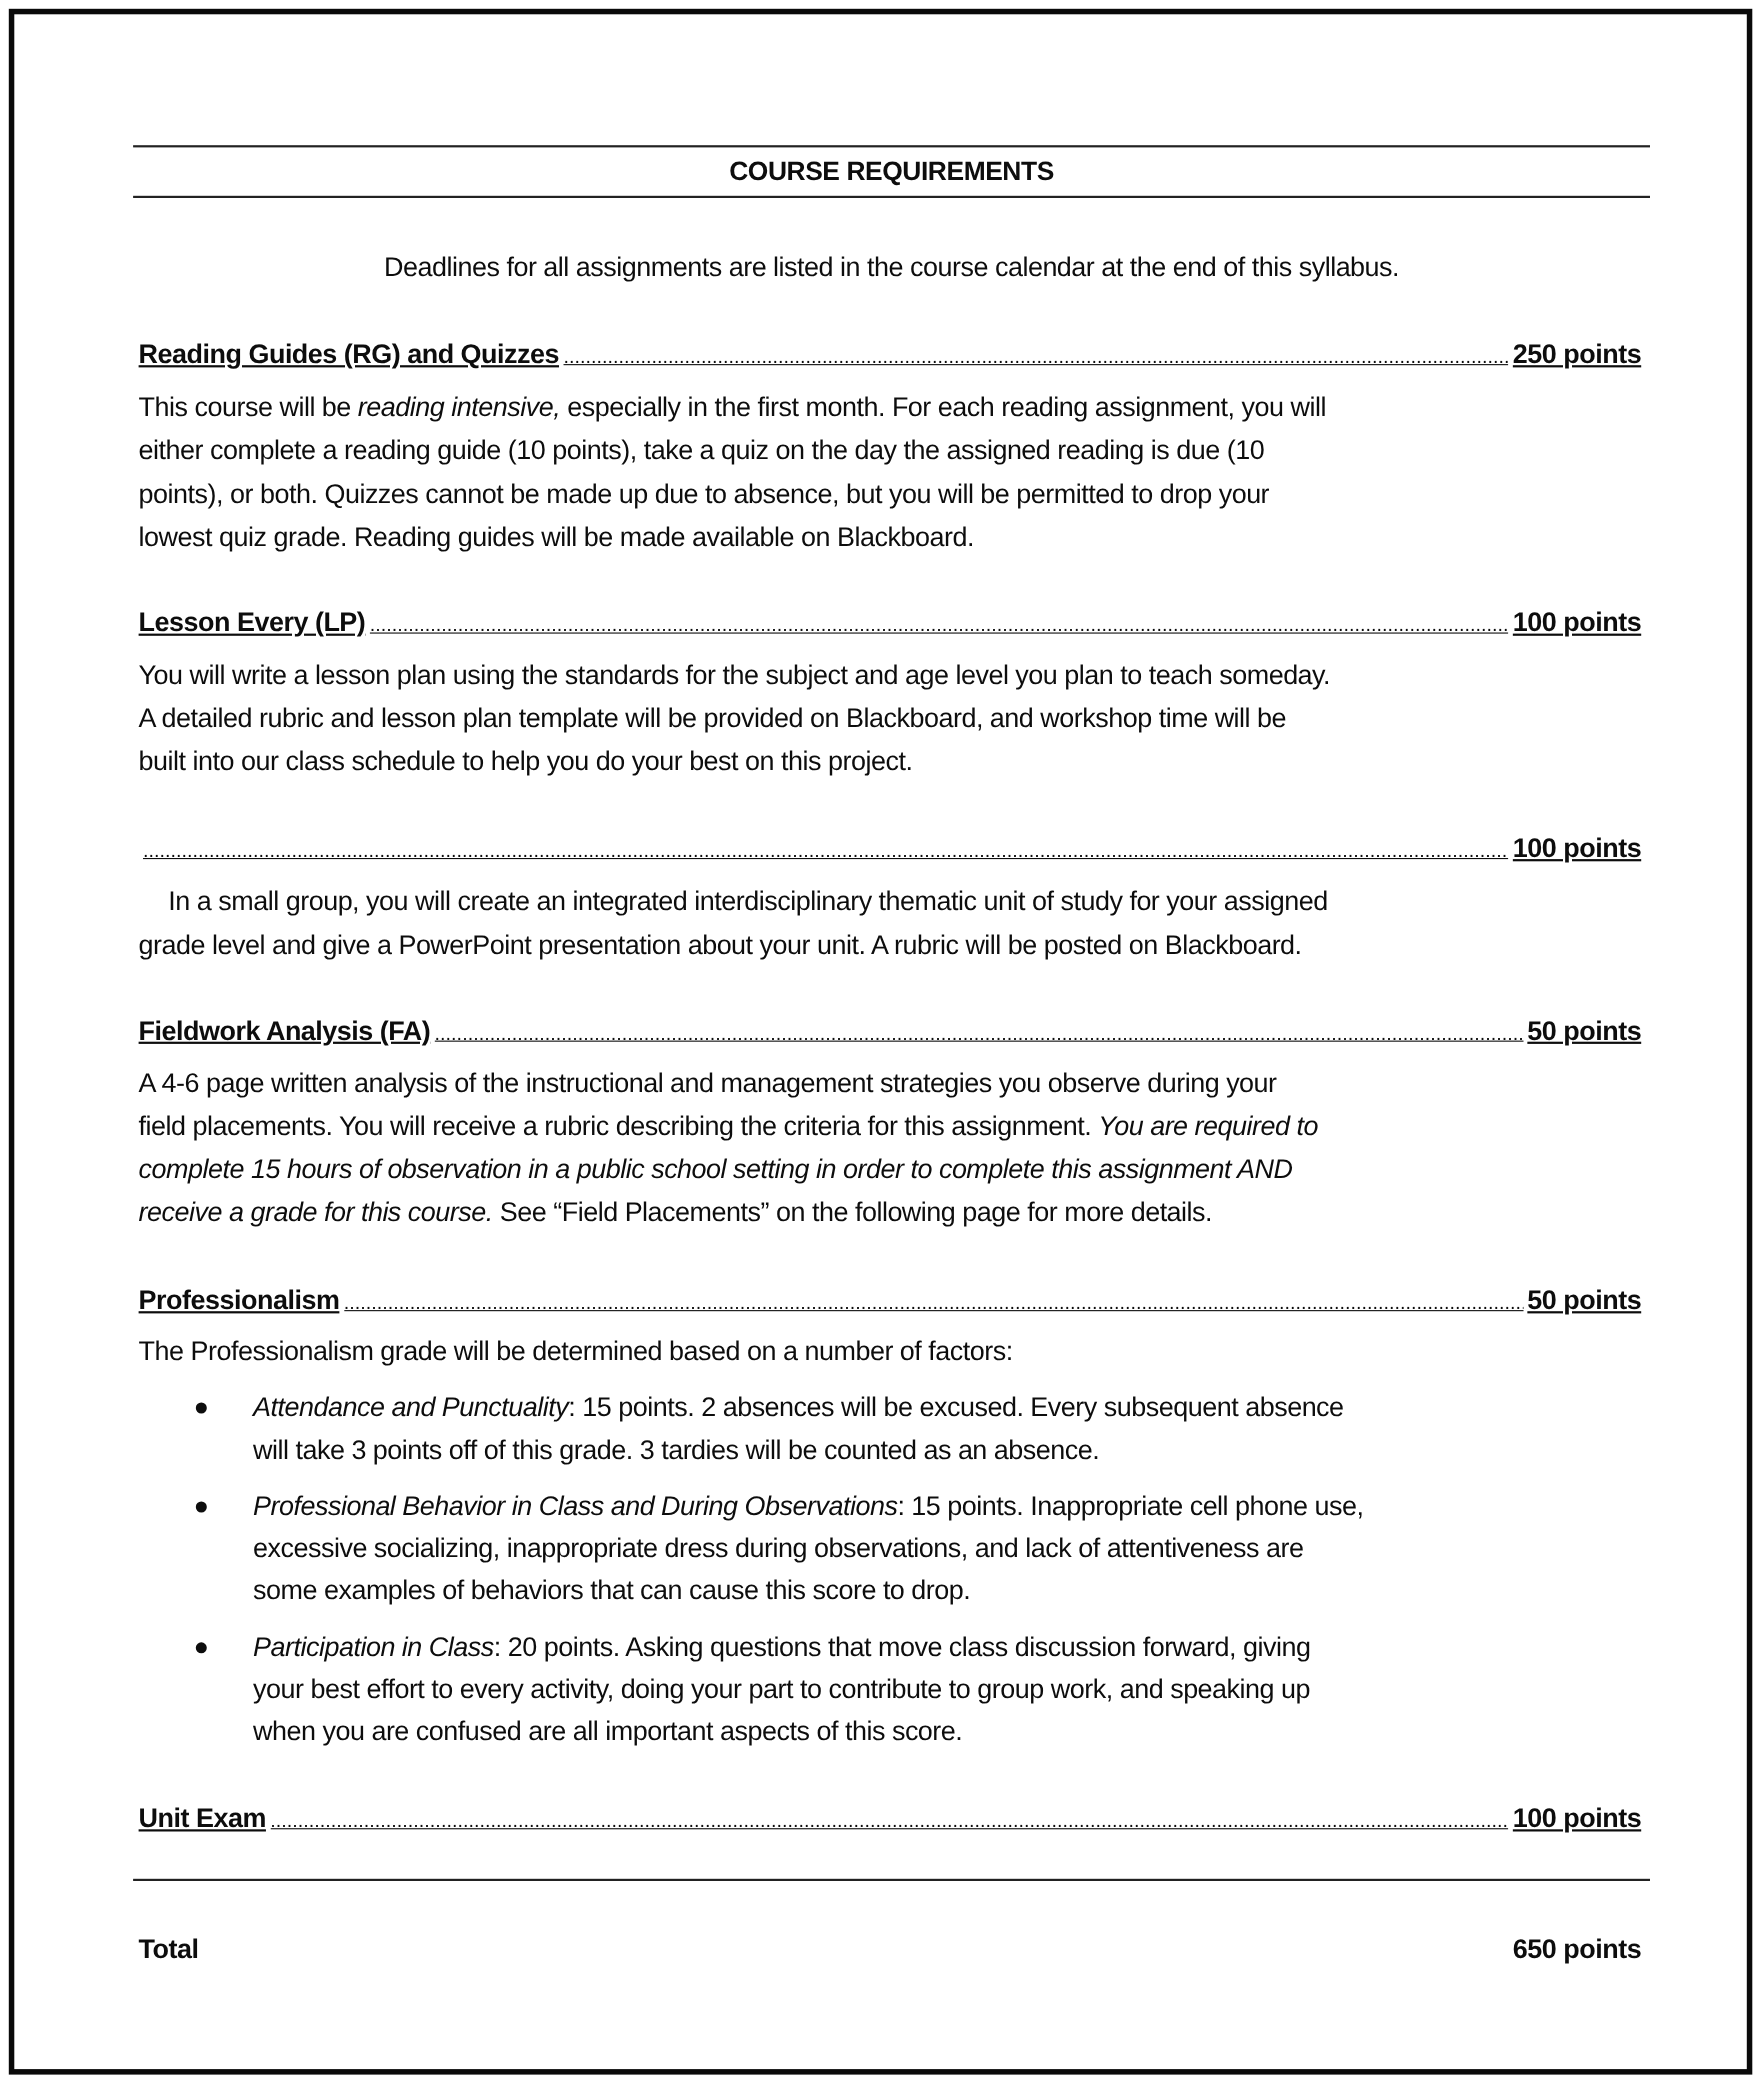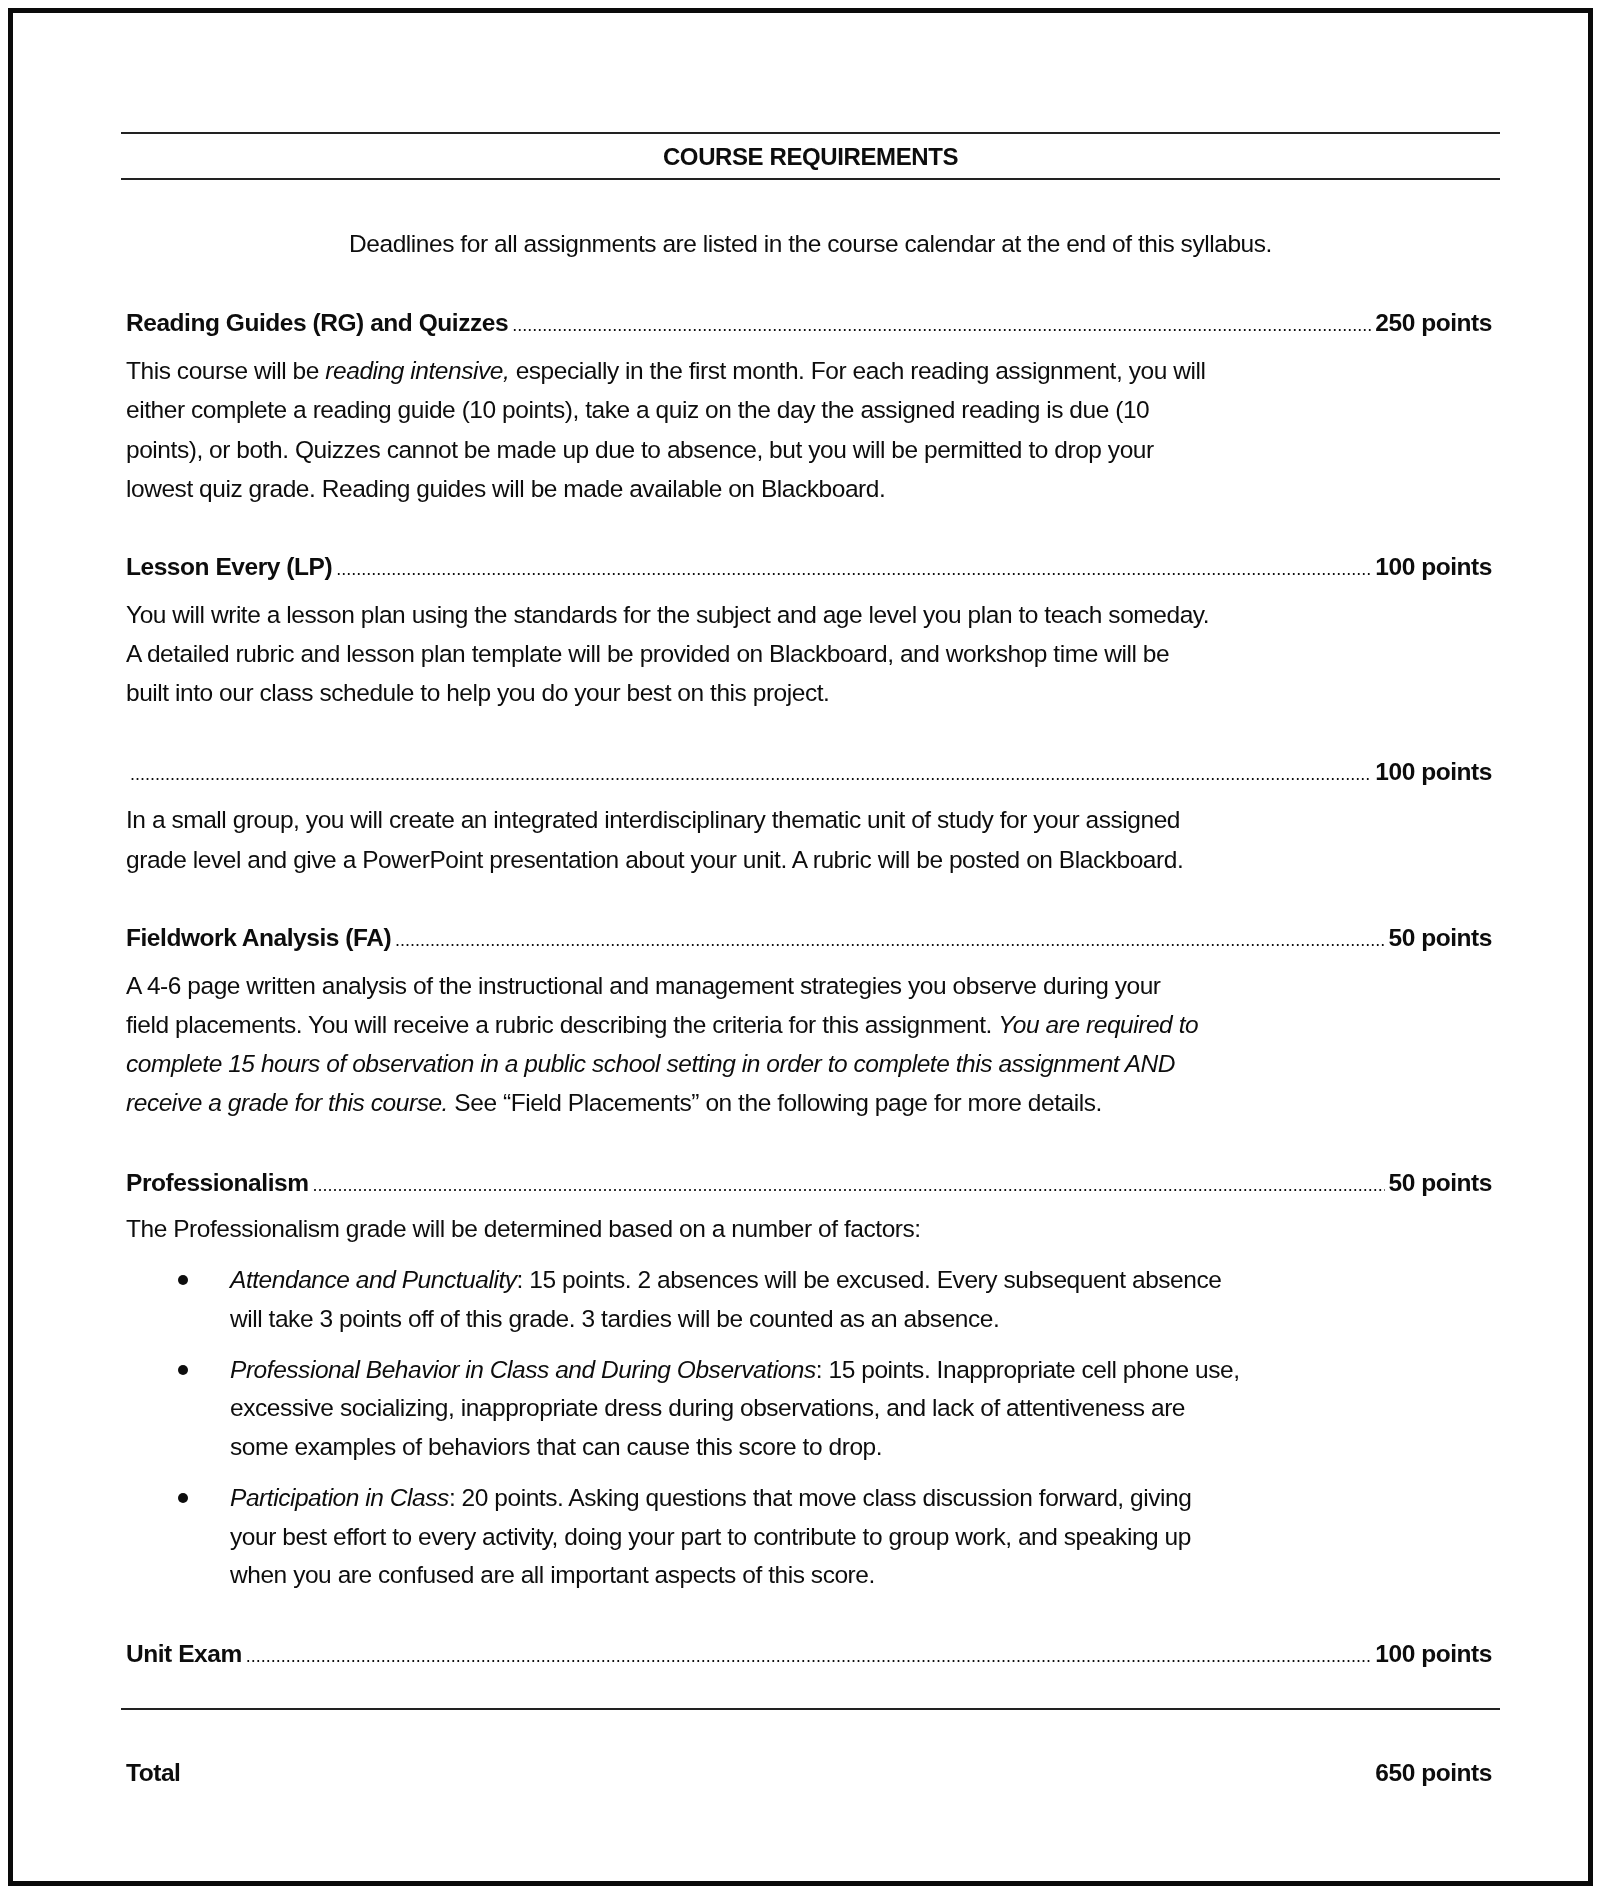--- a/index.html
+++ b/index.html
@@ -8,21 +8,21 @@
   .frame { position:absolute; left:8px; top:8px; width:1575px; height:1868px;
            border:5px solid #0a0a0a; box-sizing:content-box; }
   .rule { position:absolute; left:121px; width:1379px; height:0; border-top:2px solid #222; }
   .line { position:absolute; left:126px; white-space:nowrap; font-size:24.5px;
           letter-spacing:-0.45px; line-height:30px; }
   .title { position:absolute; left:121px; width:1379px; text-align:center;
            font-size:24px; font-weight:bold; letter-spacing:-0.4px; line-height:30px; }
   .center { position:absolute; left:121px; width:1379px; text-align:center;
             font-size:24.5px; letter-spacing:-0.45px; line-height:30px; }
   .leader { position:absolute; left:126px; width:1366px; display:flex; align-items:baseline;
-            font-size:24.5px; font-weight:bold; letter-spacing:-0.45px; line-height:30px; }
+            font-size:24.5px; font-weight:bold; letter-spacing:-0.45px; line-height:30px;text-decoration:underline; }
   .leader .dots { flex:1; overflow:hidden; white-space:nowrap; font-weight:normal;
                   letter-spacing:0; margin:0 4px; font-size:18px; }
   .leader .dots::after { content:"........................................................................................................................................................................................................................................................................................................"; }
   .leader .name, .leader .pts { white-space:nowrap; }
   .bullet-dot { position:absolute; left:178px; width:10px; height:10px; border-radius:50%; background:#0d0d0d; }
   .bline { position:absolute; left:230px; white-space:nowrap; font-size:24.5px; letter-spacing:-0.45px; line-height:30px; }
   i { font-style:italic; }
   .total-row { position:absolute; left:126px; width:1366px; display:flex; justify-content:space-between;
                font-size:24.5px; font-weight:bold; letter-spacing:-0.45px; line-height:30px; }
 </style>
@@ -53,21 +53,21 @@
   <span class="pts">100 points</span>
 </div>
 <div class="line" style="top:600px;"><span>You will write a lesson plan using the standards for the subject and age level you plan to teach someday.</span></div>
 <div class="line" style="top:639px;"><span>A detailed rubric and lesson plan template will be provided on Blackboard, and workshop time will be</span></div>
 <div class="line" style="top:678px;"><span>built into our class schedule to help you do your best on this project.</span></div>
 
 <div class="leader" style="top:757px;">
   <span class="dots"></span>
   <span class="pts">100 points</span>
 </div>
-<div class="line" style="top:805px;"><span>In a small group, you will create an integrated interdisciplinary thematic unit of study for your assigned</span></div>
+<div class="line" style="top:805px;margin-left:27px;"><span>In a small group, you will create an integrated interdisciplinary thematic unit of study for your assigned</span></div>
 <div class="line" style="top:845px;"><span>grade level and give a PowerPoint presentation about your unit. A rubric will be posted on Blackboard.</span></div>
 
 <div class="leader" style="top:923px;">
   <span class="name">Fieldwork Analysis (FA)</span>
   <span class="dots"></span>
   <span class="pts">50 points</span>
 </div>
 <div class="line" style="top:971px;"><span>A 4-6 page written analysis of the instructional and management strategies you observe during your</span></div>
 <div class="line" style="top:1010px;"><span>field placements. You will receive a rubric describing the criteria for this assignment. </span><i>You are required to</i></div>
 <div class="line" style="top:1049px;"><i>complete 15 hours of observation in a public school setting in order to complete this assignment AND</i></div>

